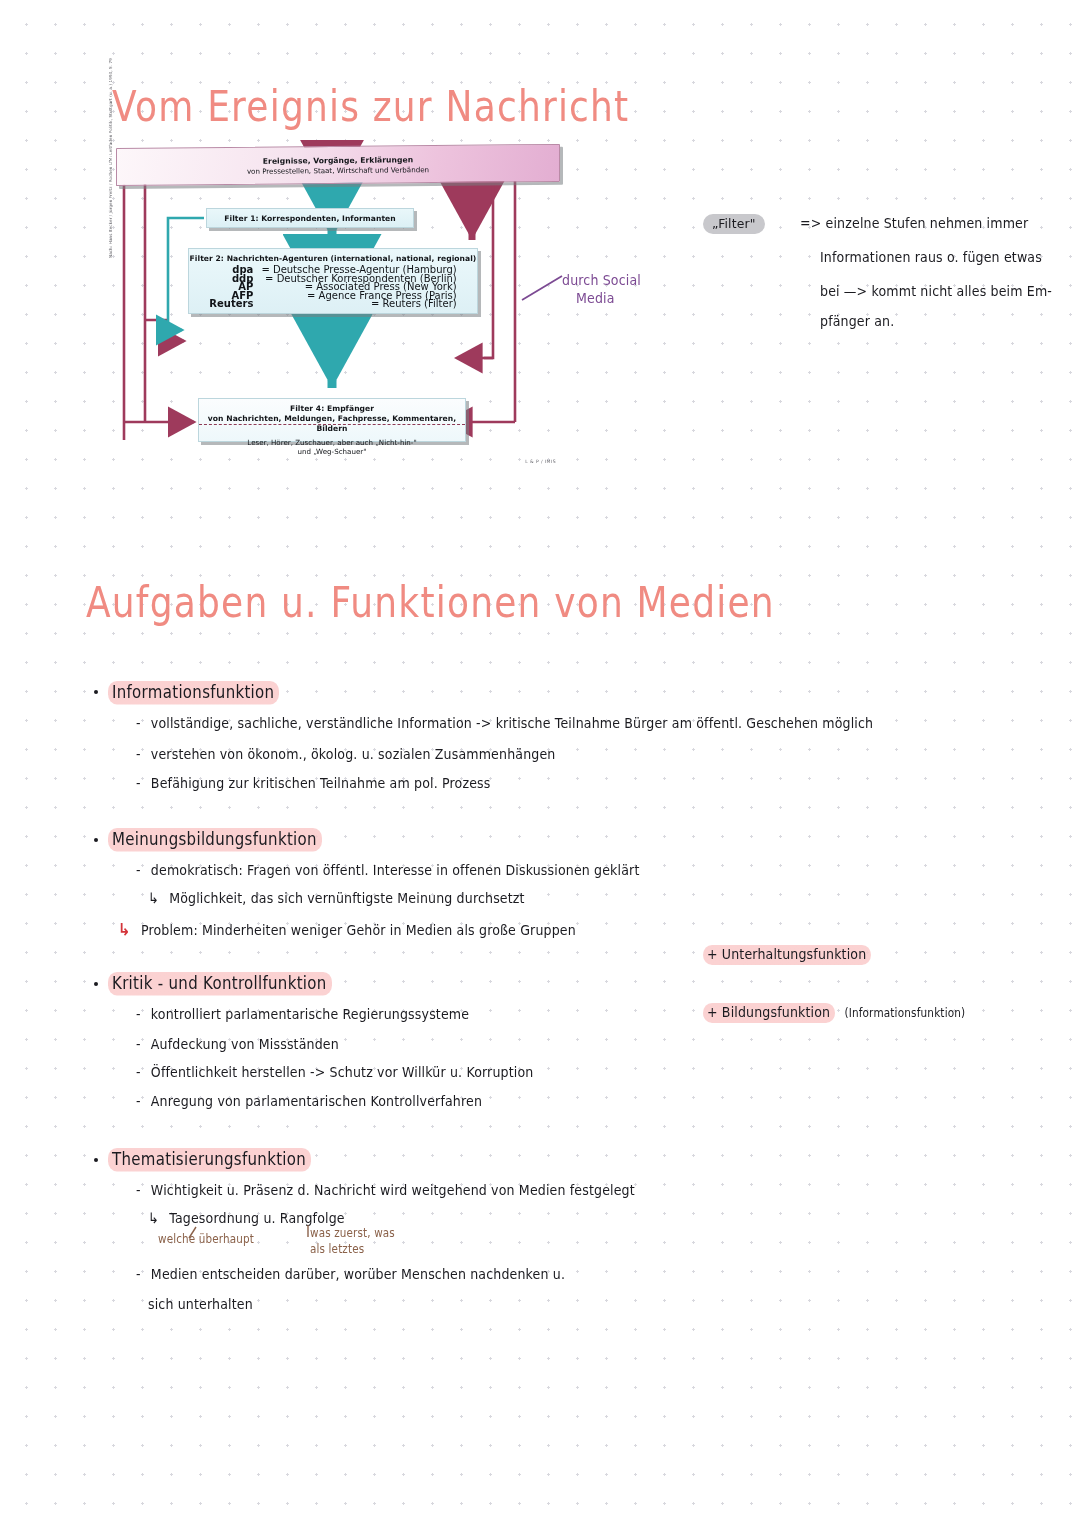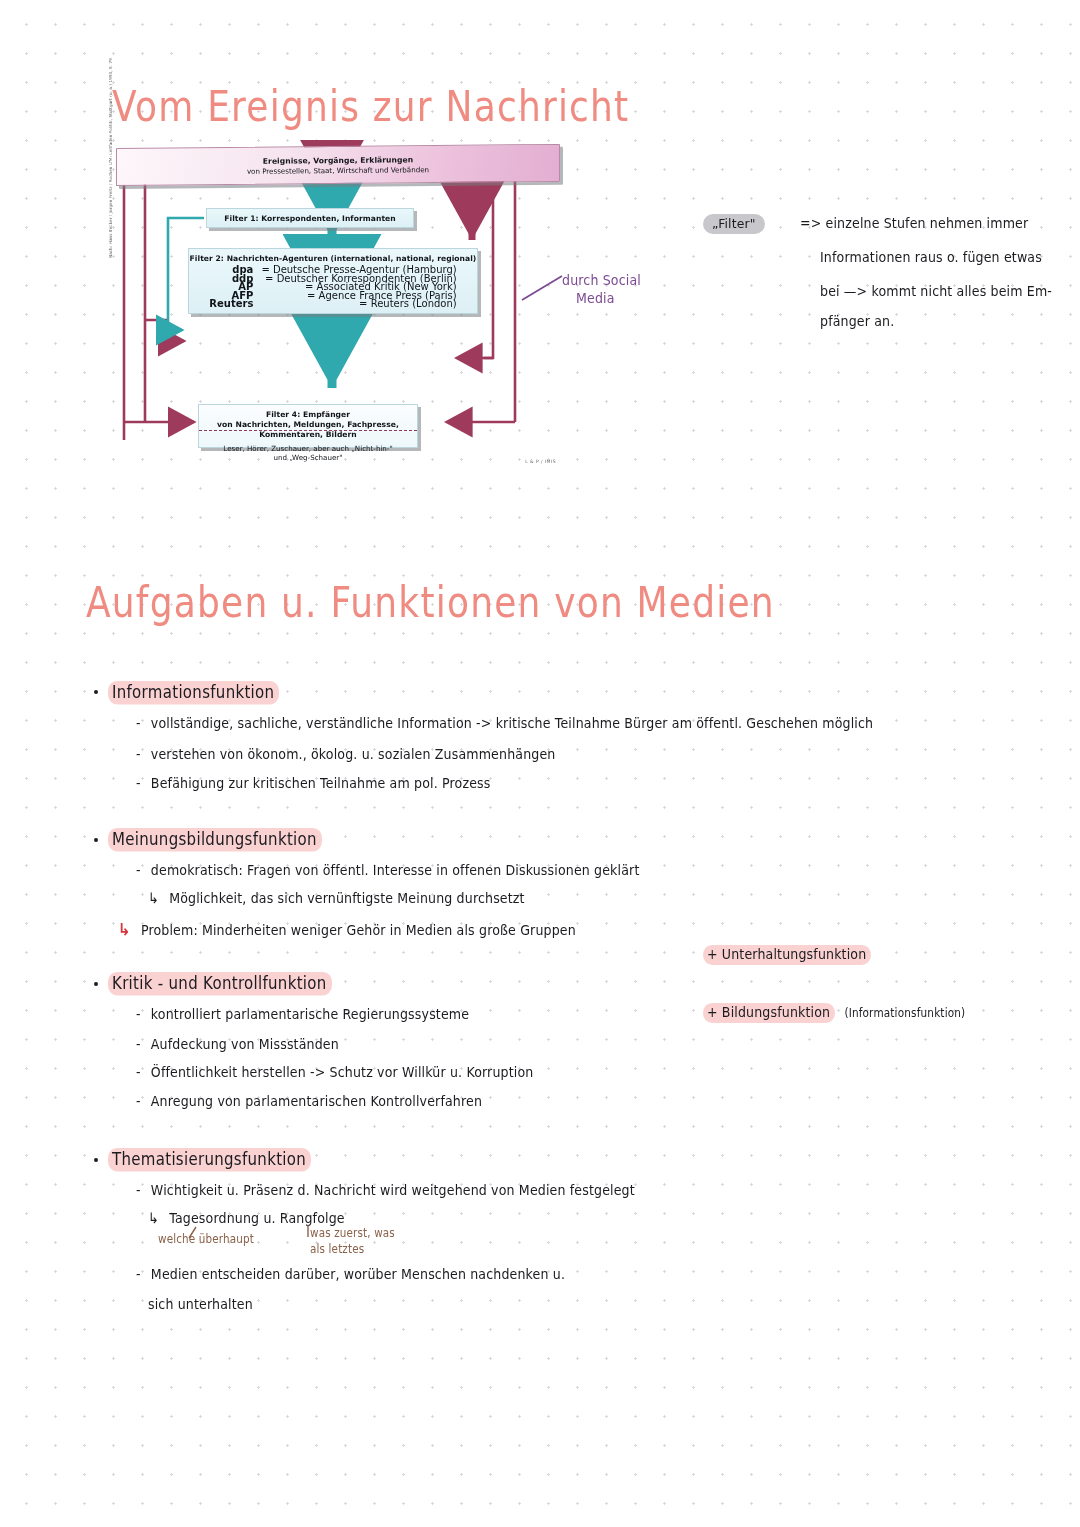--- a/index.html
+++ b/index.html
@@ -77,21 +77,21 @@
     border: 1px solid #bcd6dd;
     padding-top: 5px;
   }
   #box-f3 {
     left: 76px; top: 194px; width: 290px; height: 45px;
     background: linear-gradient(180deg, #ebf8fb 0%, #ddf0f5 100%);
     border: 1px solid #bcd6dd;
     padding-top: 5px;
   }
   #box-f4 {
-    left: 86px; top: 264px; width: 220px; height: 44px;
+    left: 86px; top: 258px; width: 268px; height: 44px;
     background: linear-gradient(180deg, #fbfdfe 0%, #eef8fb 100%);
     border: 1px solid #bcd6dd;
     padding-top: 5px;
   }
   #agency-table {
     margin: 2px auto 0 auto;
     font-size: 10px;
     line-height: 8.6px;
     border-collapse: collapse;
   }
@@ -226,29 +226,29 @@
         <tr>
           <td class="abbr">dpa</td>
           <td class="full">= Deutsche Presse-Agentur (Hamburg)</td>
         </tr>
         <tr>
           <td class="abbr">ddp</td>
           <td class="full">= Deutscher Korrespondenten (Berlin)</td>
         </tr>
         <tr>
           <td class="abbr">AP</td>
-          <td class="full">= Associated Kritik (New York)</td>
+          <td class="full">= Associated Press (New York)</td>
         </tr>
         <tr>
           <td class="abbr">AFP</td>
           <td class="full">= Agence France Press (Paris)</td>
         </tr>
         <tr>
           <td class="abbr">Reuters</td>
-          <td class="full">= Reuters (London)</td>
+          <td class="full">= Reuters (Filter)</td>
         </tr>
       </tbody>
     </table>
   </div>
 
 
   <div class="dbox" id="box-f4">
     <div class="t1">Filter 4: Empfänger</div>
     <div class="t1">von Nachrichten, Meldungen, Fachpresse, Kommentaren, Bildern</div>
     <div class="f4-divider"></div>

